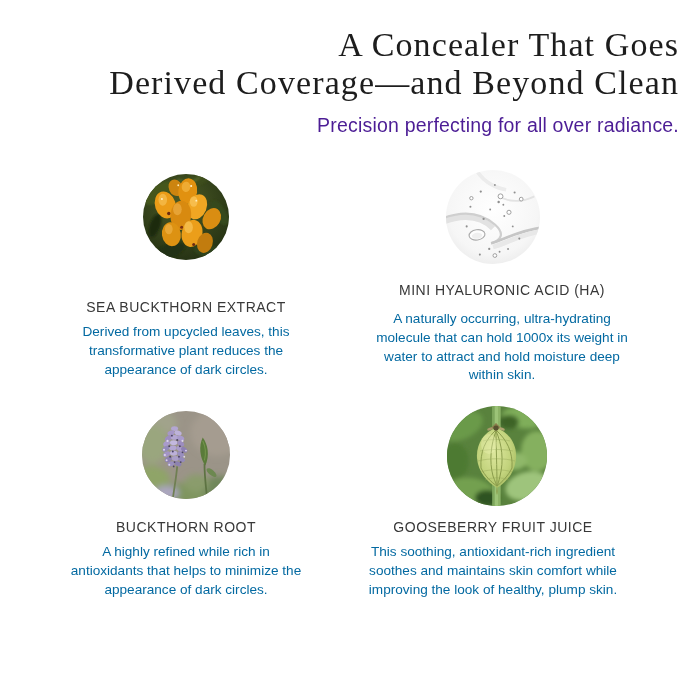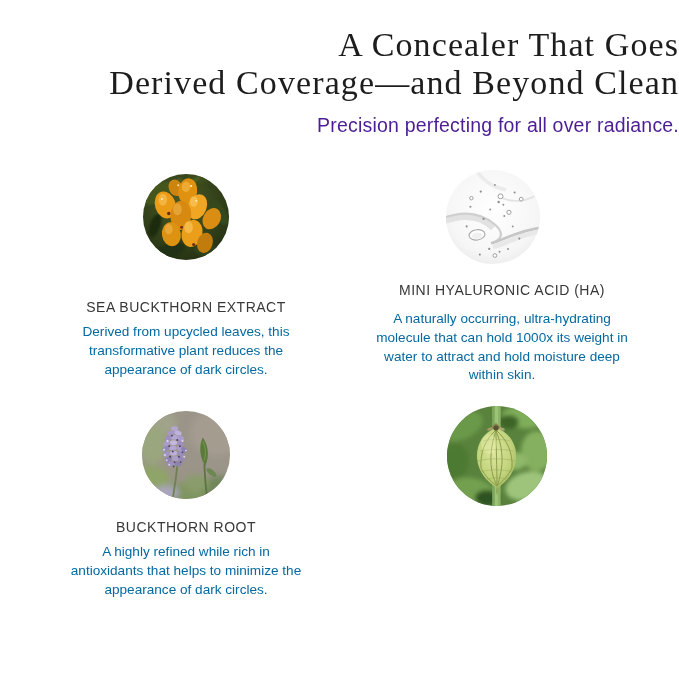--- a/index.html
+++ b/index.html
@@ -294,14 +294,18 @@
   <div class="textblock t2">
     <h3 class="ing-name">MINI HYALURONIC ACID (HA)</h3>
     <p class="ing-desc">A naturally occurring, ultra-hydrating molecule that can hold 1000x its weight in water to attract and hold moisture deep within skin.</p>
   </div>
 
   <div class="textblock t3">
     <h3 class="ing-name">BUCKTHORN ROOT</h3>
     <p class="ing-desc">A highly refined while rich in antioxidants that helps to minimize the appearance of dark circles.</p>
   </div>
 
+  <div class="textblock t4">
+    <h3 class="ing-name">GOOSEBERRY FRUIT JUICE</h3>
+    <p class="ing-desc">This soothing, antioxidant-rich ingredient soothes and maintains skin comfort while improving the look of healthy, plump skin.</p>
+  </div>
 
 </div>
 
 </body></html>

